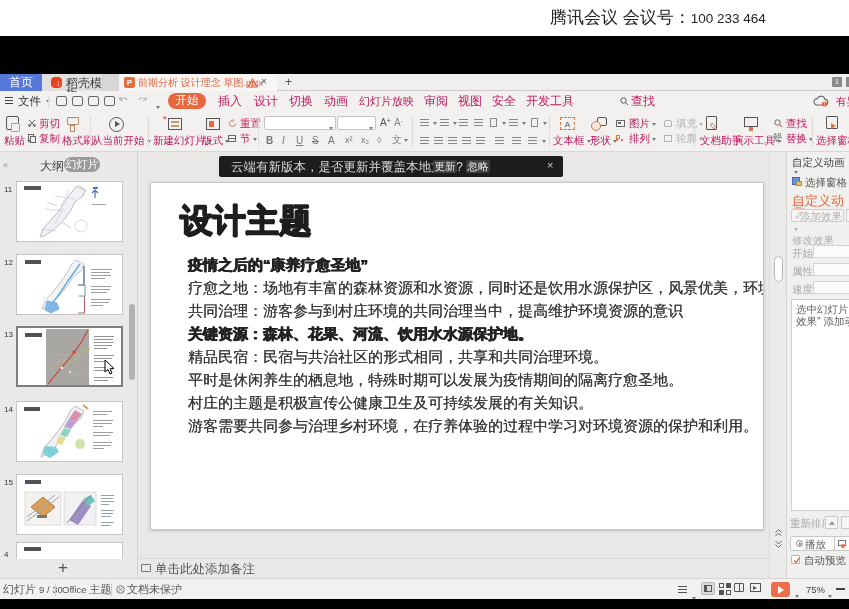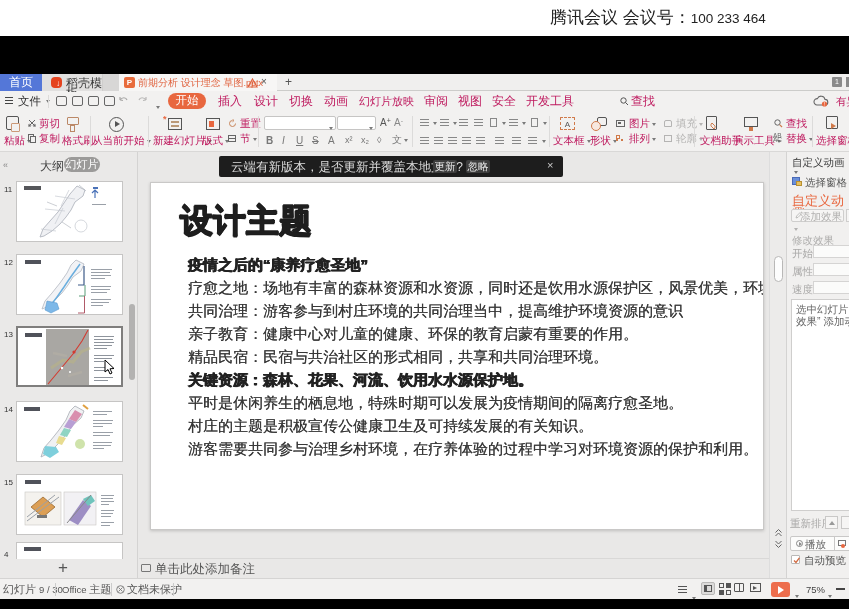--- a/index.html
+++ b/index.html
@@ -349,23 +349,22 @@
     </div>
 
     <div class="a" id="main" style="left:139px;top:0;width:630px;height:426px;">
 
       <div class="a" id="slide" style="left:11px;top:30px;width:614px;height:348px;background:#fff;border:1px solid #c9c8c7;box-shadow:0 1px 3px rgba(0,0,0,0.18);overflow:hidden;">
         <div class="a" style="left:29px;top:25px;font-size:33px;font-weight:bold;color:#1e1e1e;line-height:26px;text-shadow:0.7px 0 #1e1e1e,-0.7px 0 #1e1e1e,0 0.7px #1e1e1e,0 -0.7px #1e1e1e;">设计主题</div>
         <div class="a" style="left:37px;top:70px;width:580px;font-size:15px;color:#383838;line-height:23px;white-space:nowrap;text-shadow:0.35px 0 #505050;">
           <div style="font-weight:bold;color:#222;text-shadow:0.4px 0 #222,-0.4px 0 #222;">疫情之后的“康养疗愈圣地”</div>
           <div>疗愈之地：场地有丰富的森林资源和水资源，同时还是饮用水源保护区，风景优美，环境安逸</div>
           <div>共同治理：游客参与到村庄环境的共同治理当中，提高维护环境资源的意识</div>
-          <div>亲子教育：健康中心对儿童的健康、环保的教育启蒙有重要的作用。</div>
+          <div style="font-weight:bold;color:#222;text-shadow:0.4px 0 #222,-0.4px 0 #222;">关键资源：森林、花果、河流、饮用水水源保护地。</div>
           <div>精品民宿：民宿与共治社区的形式相同，共享和共同治理环境。</div>
-          <div style="font-weight:bold;color:#222;text-shadow:0.4px 0 #222,-0.4px 0 #222;">关键资源：森林、花果、河流、饮用水水源保护地。</div>
           <div>平时是休闲养生的栖息地，特殊时期可以发展为疫情期间的隔离疗愈圣地。</div>
           <div>村庄的主题是积极宣传公健康卫生及可持续发展的有关知识。</div>
           <div>游客需要共同参与治理乡村环境，在疗养体验的过程中学习对环境资源的保护和利用。</div>
         </div>
       </div>
     </div>
 
     <div class="a" style="left:139px;top:406px;width:630px;height:20px;border-top:1px solid #d9d8d7;">
       <div class="a" style="left:2px;top:5px;width:10px;height:8px;border:1px solid #777;border-radius:1px;"></div>
       <div class="a" style="left:16px;top:5px;font-size:12.5px;color:#555;white-space:nowrap;line-height:10px;">单击此处添加备注</div>

